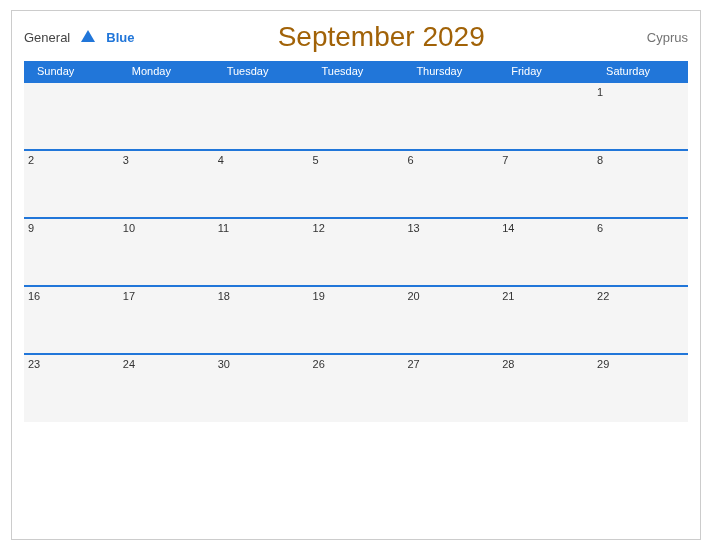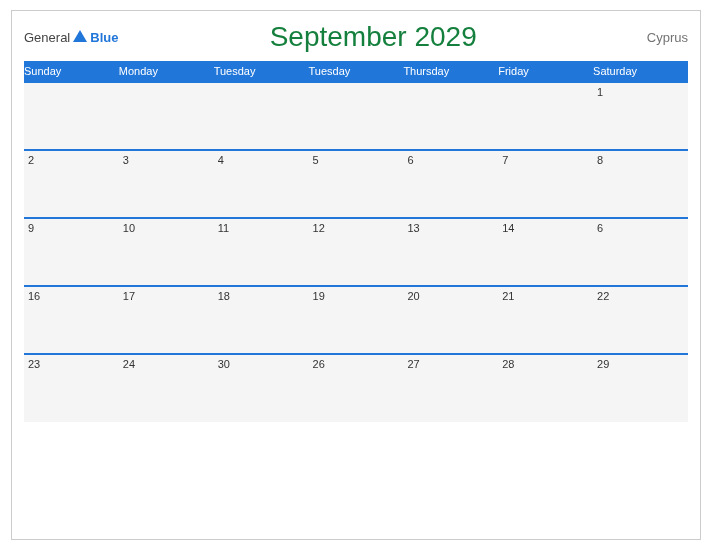--- a/index.html
+++ b/index.html
@@ -26,21 +26,21 @@
     .header-row {
       display: flex;
       align-items: center;
       justify-content: space-between;
       margin-bottom: 8px;
     }
 
     .logo {
       display: flex;
       align-items: center;
-      gap: 2px;
+      gap: 10px;
     }
 
     .logo-text-general {
       font-size: 13px;
       color: #444;
       font-weight: normal;
     }
 
     .logo-text-blue {
       font-size: 13px;
@@ -54,21 +54,21 @@
       border-left: 7px solid transparent;
       border-right: 7px solid transparent;
       border-bottom: 12px solid #2176d9;
       margin: 0 1px;
       position: relative;
       top: -1px;
     }
 
     .calendar-title {
       font-size: 28px;
-      color: #15803d;
+      color: #a16207;
       font-weight: normal;
       text-align: center;
       flex: 1;
     }
 
     .country-label {
       font-size: 13px;
       color: #737373;
       text-align: right;
       min-width: 60px;
@@ -78,21 +78,21 @@
       width: 100%;
       border-collapse: collapse;
       table-layout: fixed;
     }
 
     .calendar-table thead tr th {
       background: #2176d9;
       color: #fff;
       font-size: 11px;
       font-weight: normal;
-      padding: 4px 0;
+      padding: 4px 13px;
       text-align: left;
       border: none;
     }
 
     .calendar-table tbody tr td {
       vertical-align: top;
       padding: 3px 4px 0 4px;
       height: 68px;
       font-size: 11px;
       color: #333;

